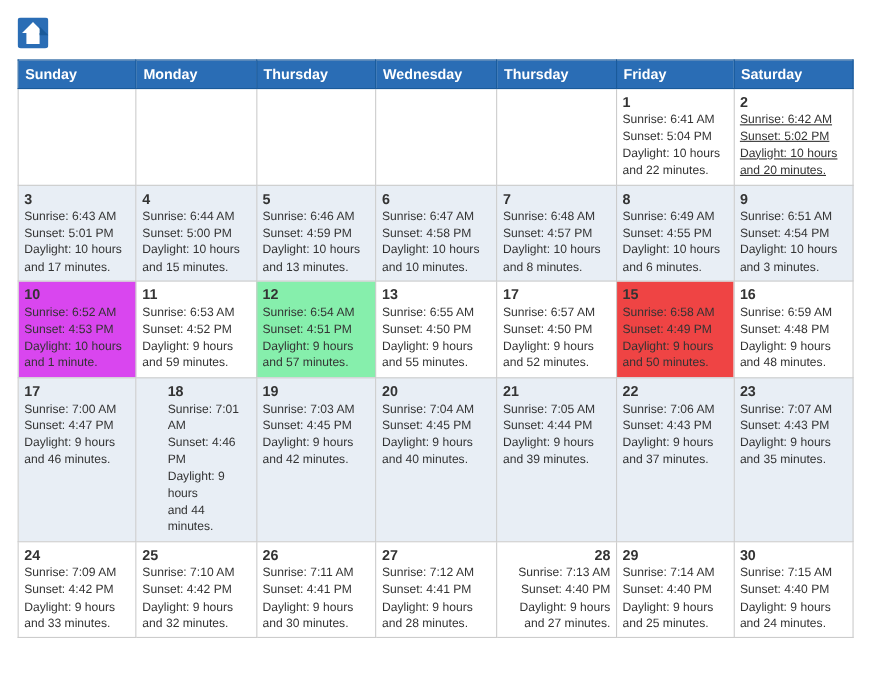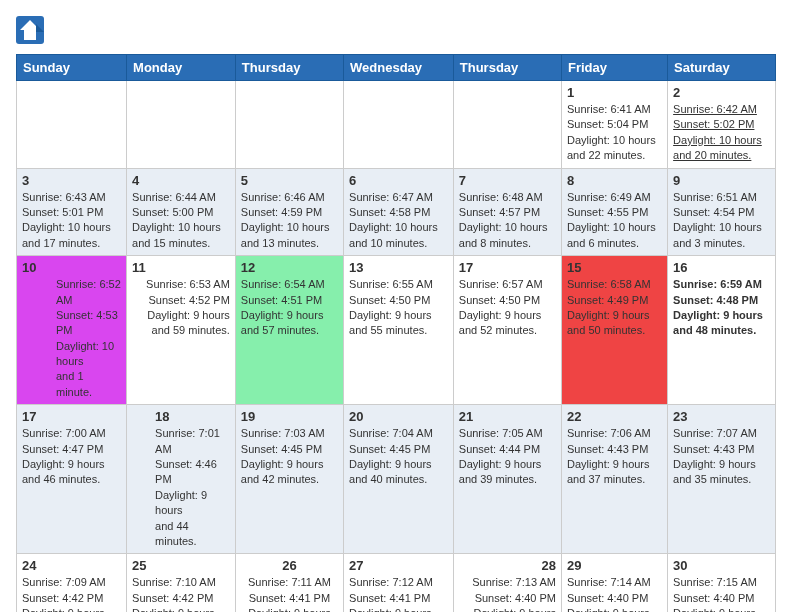--- a/index.html
+++ b/index.html
@@ -200,28 +200,28 @@
           <span class="day-number">9</span>
           <div class="day-info" style="white-space: pre-line;">Sunrise: 6:51 AM
 Sunset: 4:54 PM
 Daylight: 10 hours
 and 3 minutes.</div>
         </td>
       </tr>
       <tr class="row-odd">
         <td style="background: #d946ef;">
           <span class="day-number">10</span>
-          <div class="day-info" style="white-space: pre-line; margin-left: 34px;">Sunrise: 6:52 AM
+          <div class="day-info" style="white-space: pre-line;">Sunrise: 6:52 AM
 Sunset: 4:53 PM
 Daylight: 10 hours
 and 1 minute.</div>
         </td>
         <td style="background: rgb(255, 255, 255);">
           <span class="day-number">11</span>
-          <div class="day-info" style="white-space: pre-line; text-align: right;">Sunrise: 6:53 AM
+          <div class="day-info" style="white-space: pre-line;">Sunrise: 6:53 AM
 Sunset: 4:52 PM
 Daylight: 9 hours
 and 59 minutes.</div>
         </td>
         <td style="background: #86efac;">
           <span class="day-number">12</span>
           <div class="day-info" style="white-space: pre-line;">Sunrise: 6:54 AM
 Sunset: 4:51 PM
 Daylight: 9 hours
 and 57 minutes.</div>
@@ -242,21 +242,21 @@
         </td>
         <td style="background: #ef4444;">
           <span class="day-number">15</span>
           <div class="day-info" style="white-space: pre-line;">Sunrise: 6:58 AM
 Sunset: 4:49 PM
 Daylight: 9 hours
 and 50 minutes.</div>
         </td>
         <td style="background: rgb(255, 255, 255);">
           <span class="day-number">16</span>
-          <div class="day-info" style="white-space: pre-line; font-weight: bold;">Sunrise: 6:59 AM
+          <div class="day-info" style="white-space: pre-line;">Sunrise: 6:59 AM
 Sunset: 4:48 PM
 Daylight: 9 hours
 and 48 minutes.</div>
         </td>
       </tr>
       <tr class="row-even">
         <td style="background: rgb(232, 238, 245);">
           <span class="day-number">17</span>
           <div class="day-info" style="white-space: pre-line;">Sunrise: 7:00 AM
 Sunset: 4:47 PM
@@ -314,21 +314,21 @@
 Daylight: 9 hours
 and 33 minutes.</div>
         </td>
         <td style="background: rgb(255, 255, 255);">
           <span class="day-number">25</span>
           <div class="day-info" style="white-space: pre-line;">Sunrise: 7:10 AM
 Sunset: 4:42 PM
 Daylight: 9 hours
 and 32 minutes.</div>
         </td>
-        <td style="background: rgb(255, 255, 255); text-align: center;">
+        <td style="background: rgb(255, 255, 255);">
           <span class="day-number">26</span>
           <div class="day-info" style="white-space: pre-line;">Sunrise: 7:11 AM
 Sunset: 4:41 PM
 Daylight: 9 hours
 and 30 minutes.</div>
         </td>
         <td style="background: rgb(255, 255, 255);">
           <span class="day-number">27</span>
           <div class="day-info" style="white-space: pre-line;">Sunrise: 7:12 AM
 Sunset: 4:41 PM

